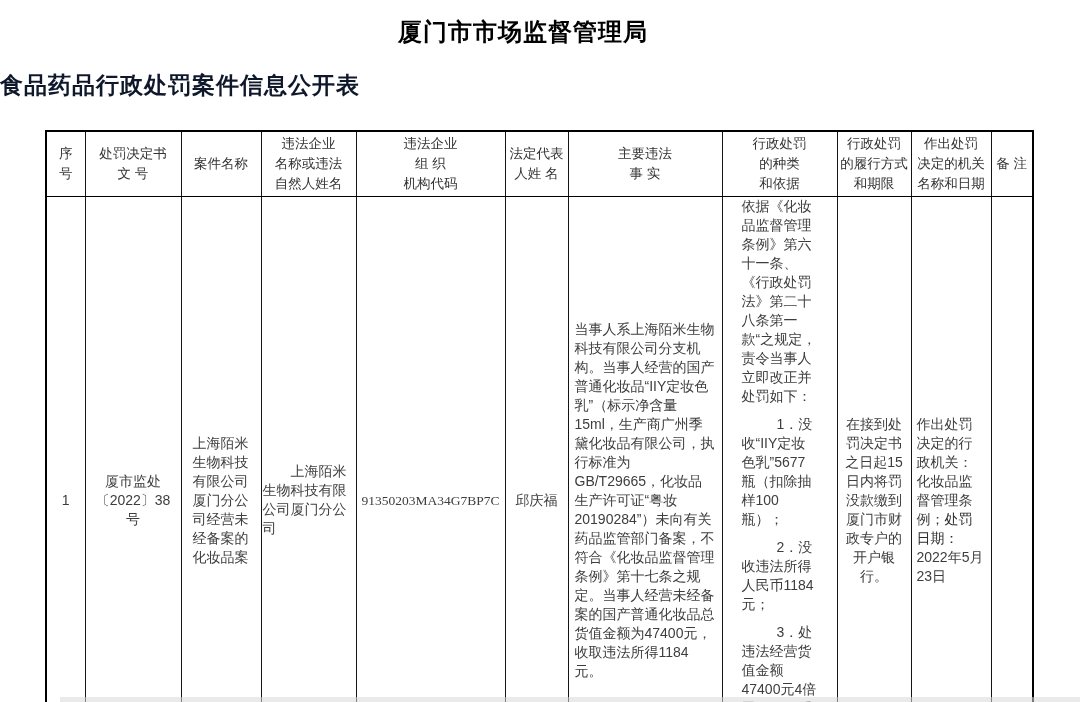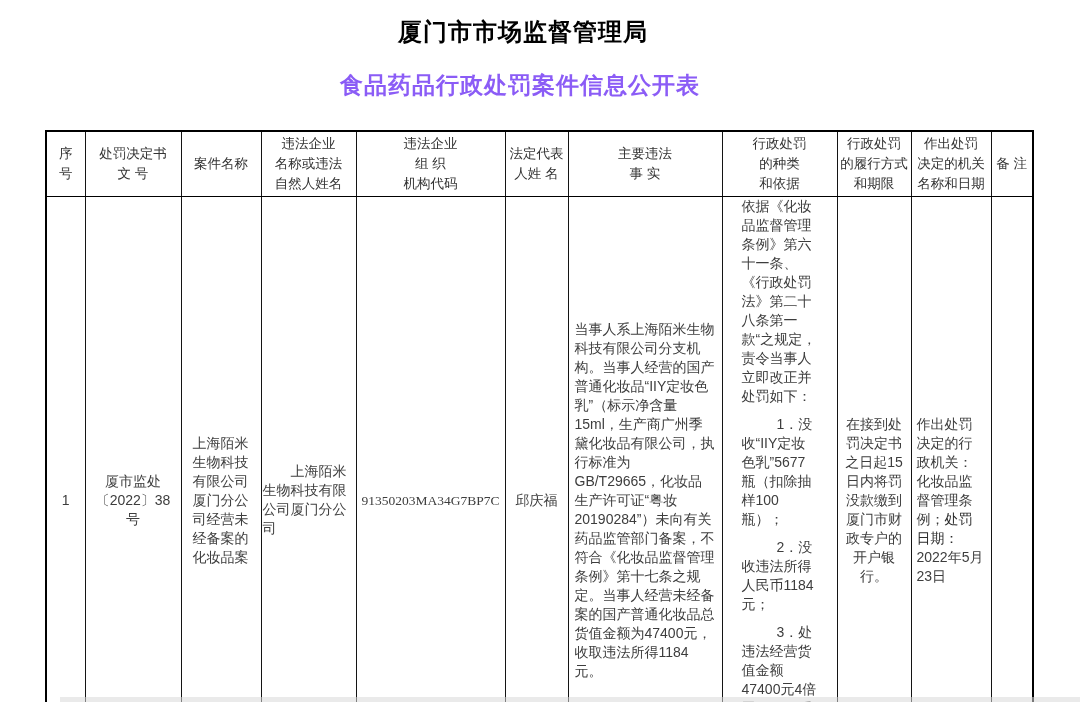--- a/index.html
+++ b/index.html
@@ -6,22 +6,22 @@
   body{
     width:1080px;height:702px;position:relative;background:#ffffff;
     font-family:"Liberation Sans","DejaVu Sans",sans-serif;
     color:#3d3d3d;overflow:hidden;
   }
   .title1{
     position:absolute;top:16px;left:0;width:1046px;text-align:center;
     font-size:24px;font-weight:bold;color:#000;letter-spacing:1px;
   }
   .title2{
-    position:absolute;top:70px;left:0;width:1040px;text-align:center;
-    font-size:23px;font-weight:bold;color:#8b5cf6;letter-spacing:1px;
+    position:absolute;top:70px;left:0;width:1040px;text-align:left;
+    font-size:23px;font-weight:bold;color:#0f172a;letter-spacing:1px;
   }
   table.penalty-table{
     position:absolute;left:45px;top:130px;
     border-collapse:collapse;table-layout:fixed;
     border:2px solid #000;
   }
   .penalty-table th,.penalty-table td{
     border:1px solid #141414;
     vertical-align:middle;
     font-weight:normal;

